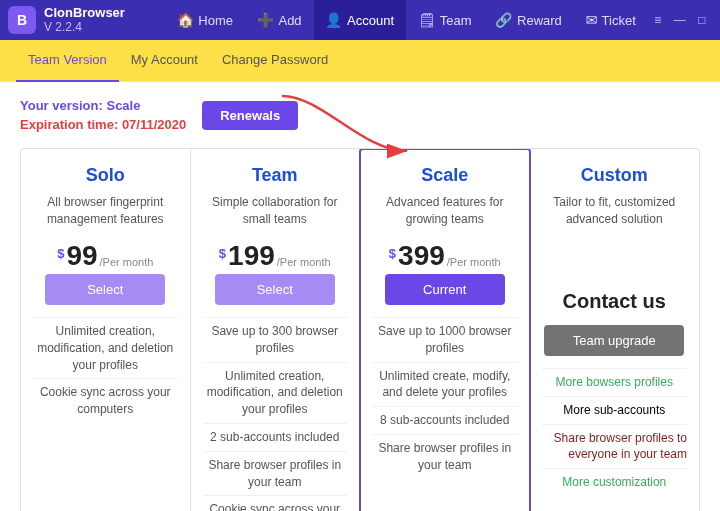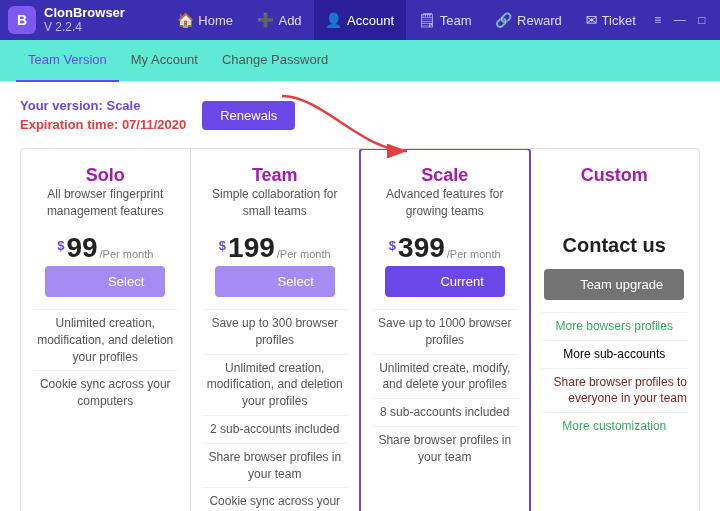--- a/index.html
+++ b/index.html
@@ -53,21 +53,21 @@
     }
     .titlebar-control {
       width: 20px; height: 20px;
       display: flex; align-items: center; justify-content: center;
       color: #c5b8f8; cursor: pointer; font-size: 12px;
       border-radius: 2px;
     }
 
     
     .tabs-bar {
-      background: #5eead4;
+      background: #fde047;
       display: flex;
       align-items: center;
       padding: 0 16px;
       border-bottom: 1px solid #e0e0e0;
       height: 42px;
     }
     .tab-item {
       padding: 0 12px;
       height: 42px;
       display: flex; align-items: center;
@@ -103,21 +103,21 @@
     .expiry-text { font-size: 13px; color: #333; }
     .expiry-text span { color: #e53e3e; font-weight: bold; }
     .renewals-btn {
       background: #6c47e8;
       color: white;
       border: none;
       border-radius: 4px;
       padding: 7px 18px;
       font-size: 13px;
       cursor: pointer;
-      font-weight: 400;
+      font-weight: 700;
     }
 
     
     .plans-grid {
       display: grid;
       grid-template-columns: repeat(4, 1fr);
       gap: 0;
       border: 1px solid #e0e0e0;
       border-radius: 4px;
       overflow: hidden;
@@ -132,22 +132,23 @@
     .plan-col:last-child { border-right: none; }
     .plan-col.highlighted {
       border: 2px solid #6c47e8;
       border-radius: 4px;
       margin: -1px;
       padding: 15px 11px;
     }
     .plan-name {
       font-size: 18px;
       font-weight: bold;
-      color: #a21caf;
+      color: #1d4ed8;
       text-align: left;
+      margin-bottom: 8px;
     }
     .plan-desc {
       font-size: 12px;
       color: #555;
       text-align: center;
       min-height: 36px;
       margin-bottom: 12px;
       line-height: 1.4;
     }
     .plan-price {
@@ -169,28 +170,27 @@
       line-height: 1;
     }
     .price-per {
       font-size: 11px;
       color: #888;
       margin-top: 14px;
     }
     .plan-btn {
       border: none;
       border-radius: 4px;
-      padding: 8px 21px;
+      padding: 8px 28px;
       font-size: 13px;
       cursor: pointer;
       font-weight: 500;
       margin-bottom: 12px;
       width: 100%;
       max-width: 120px;
-      text-align: right;
     }
     .plan-btn.select-btn {
       background: #a78bf5;
       color: white;
     }
     .plan-btn.current-btn {
       background: #6c47e8;
       color: white;
     }
     .plan-btn.contact-label {
@@ -353,20 +353,21 @@
       <ul class="plan-features">
         <li>Save up to 1000 browser profiles</li>
         <li>Unlimited create, modify, and delete your profiles</li>
         <li>8 sub-accounts included</li>
         <li>Share browser profiles in your team</li>
       </ul>
     </div>
 
     <div class="plan-col">
       <div class="plan-name">Custom</div>
+      <div class="plan-desc">Tailor to fit, customized advanced solution</div>
       <div class="plan-price" style="height:44px;"></div>
       <div class="plan-btn contact-label">Contact us</div>
       <button class="plan-btn team-upgrade-btn">Team upgrade</button>
       <ul class="plan-features">
         <li style="color:#3aaa5c;">More bowsers profiles</li>
         <li style="color:#000000;">More sub-accounts</li>
         <li style="color:#7f1d1d;text-align:right;">Share browser profiles to everyone in your team</li>
         <li style="color:#3aaa5c;">More customization</li>
       </ul>
     </div>

